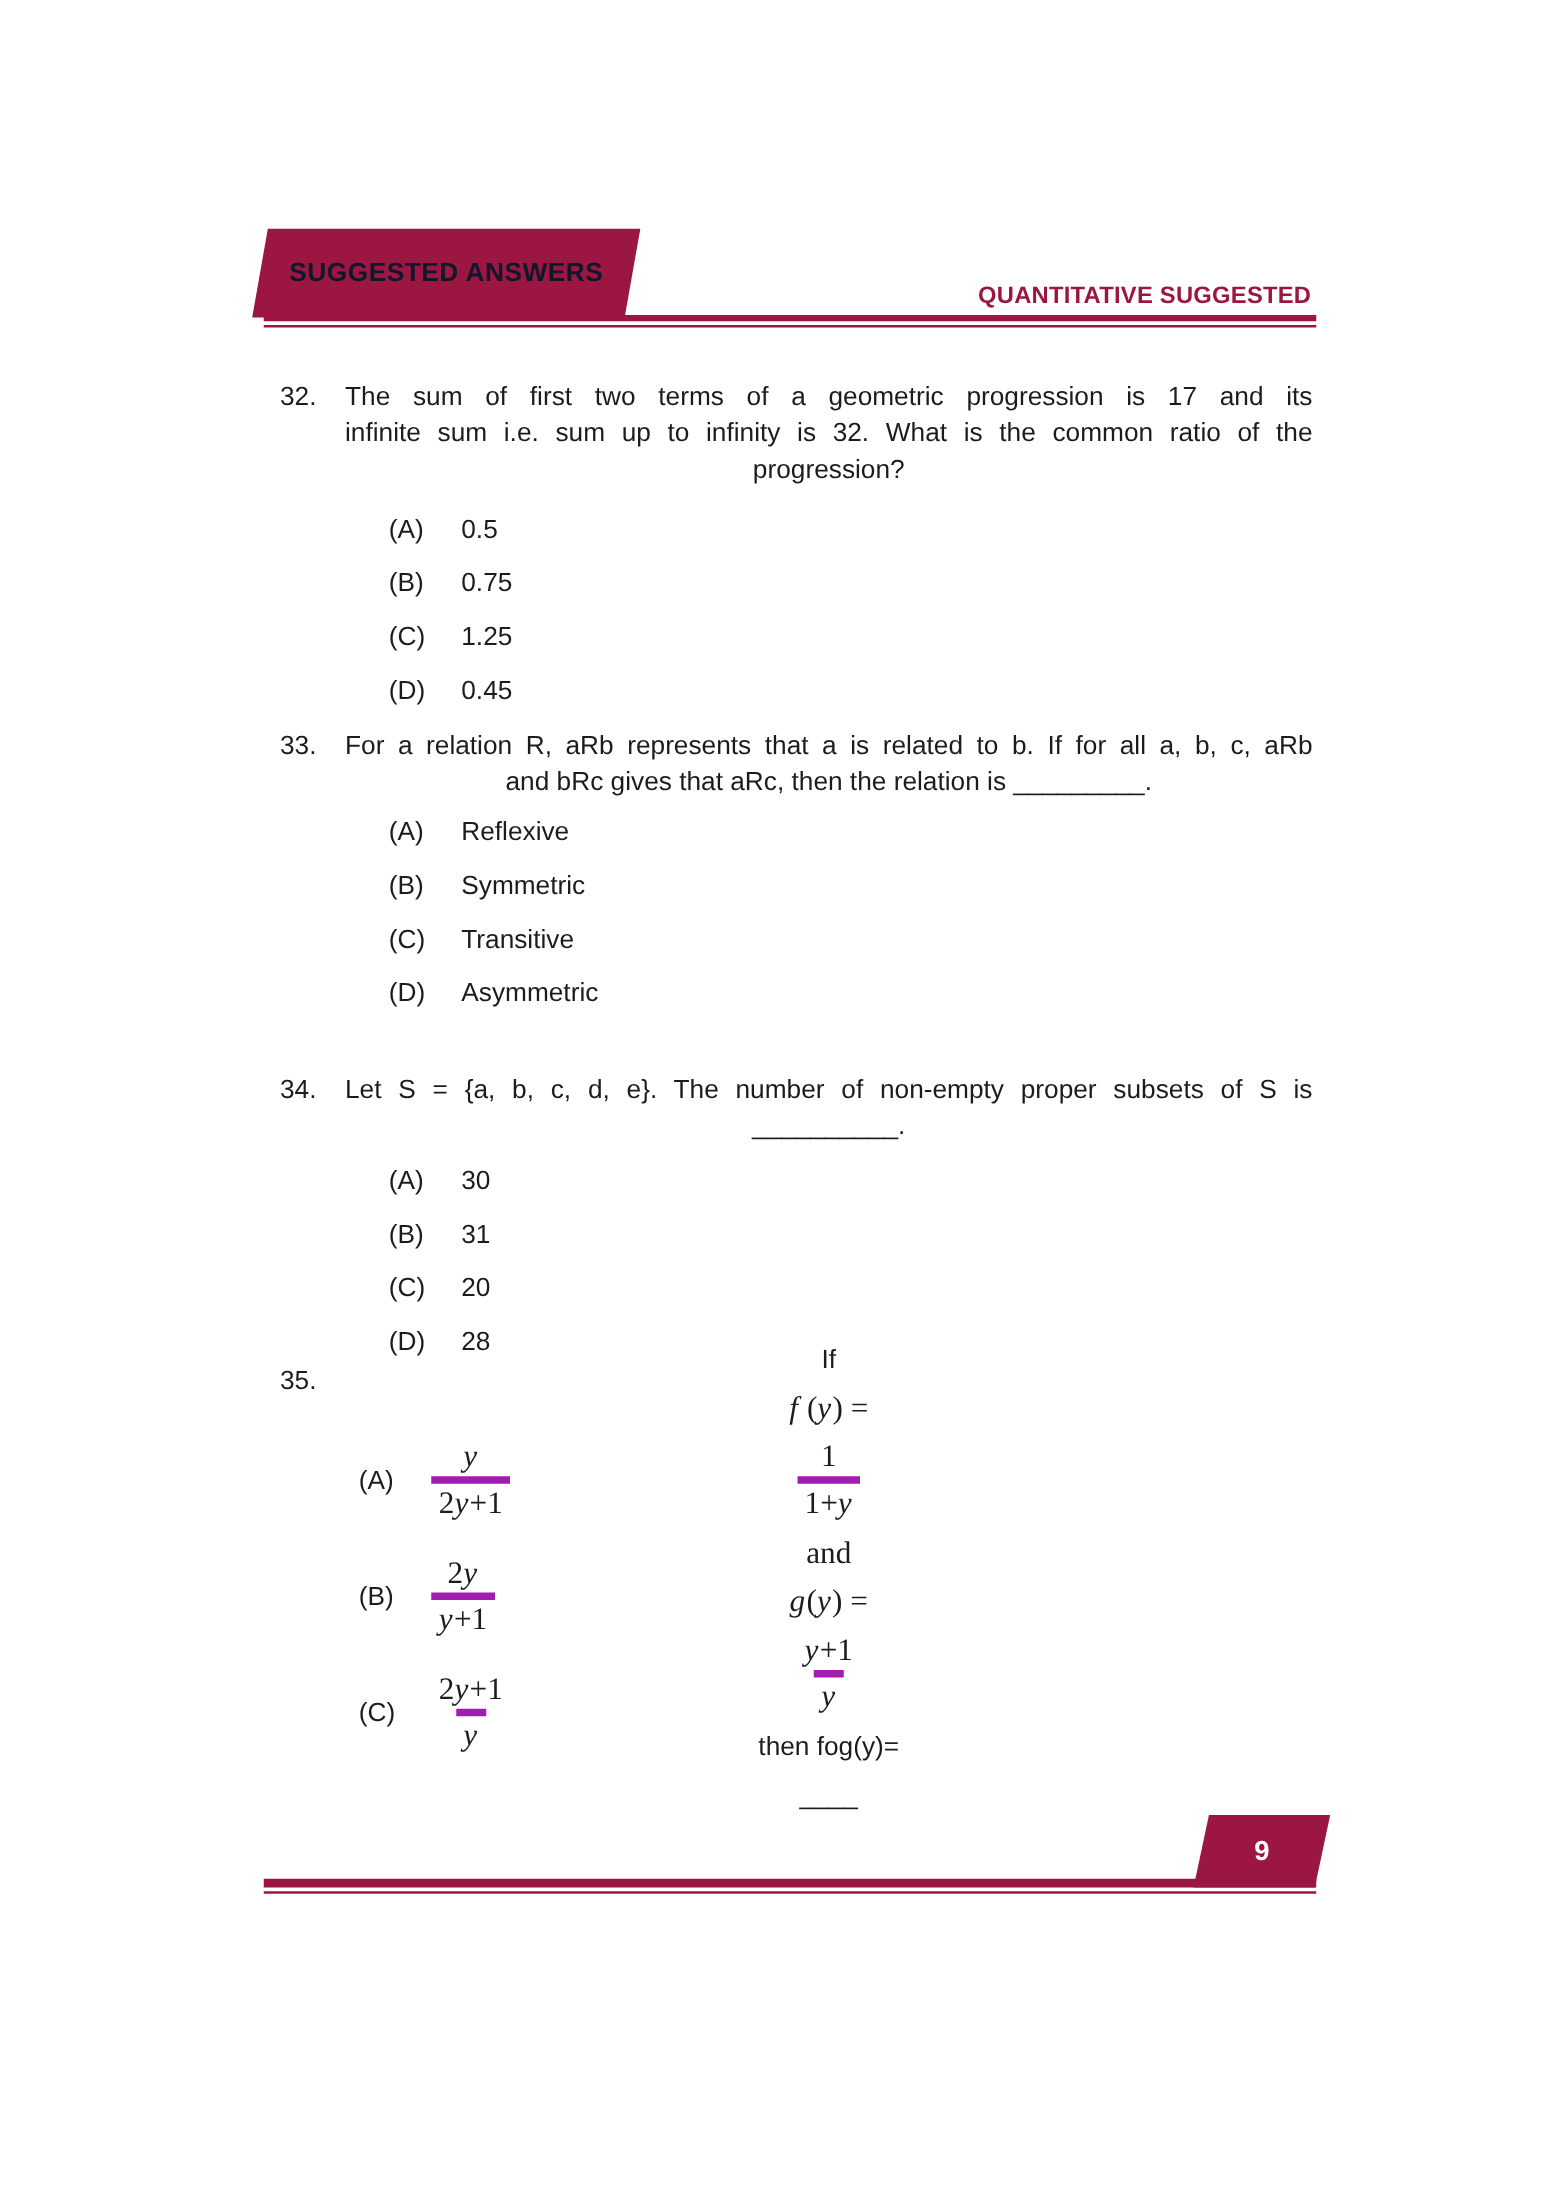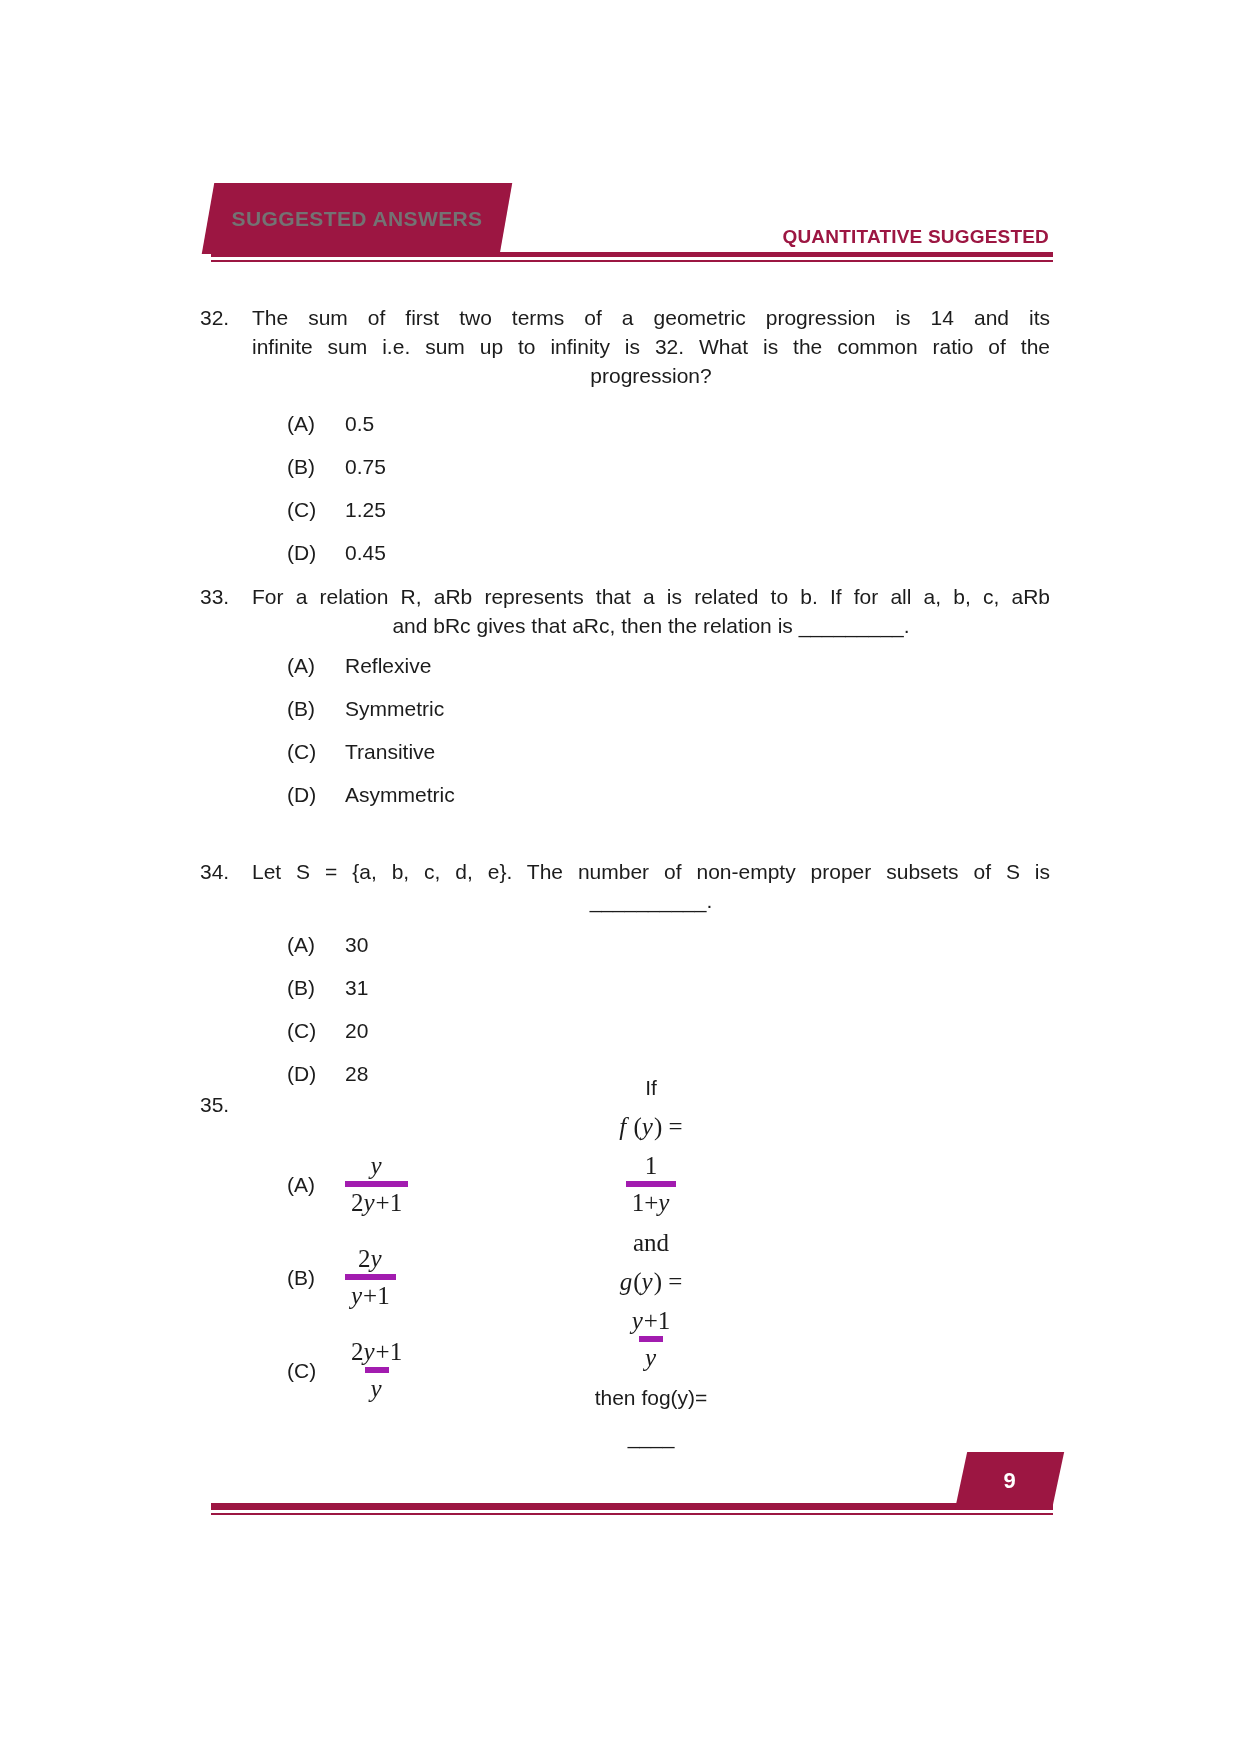--- a/index.html
+++ b/index.html
@@ -6,33 +6,33 @@
   .page {
     position:relative; width:1241px; height:1754px; background:#fff;
     font-family:"Liberation Sans", sans-serif; color:#1c1c1c; overflow:hidden;
   }
 
   
   .banner { position:absolute; left:208px; top:183px; width:298px; height:71px; z-index:3; }
   .banner-bg { position:absolute; top:0; left:0; right:0; bottom:0; background:#9c1642; transform:skewX(-10deg); }
   .banner-title {
     position:relative; z-index:1; height:100%; display:flex; align-items:center; justify-content:center;
-    color:#737373; font-weight:bold; font-size:21px; letter-spacing:0.4px;
+    color:#0f172a; font-weight:bold; font-size:21px; letter-spacing:0.4px;
   }
   .section-title {
     position:absolute; top:226px; right:192px; z-index:2;
     color:#9c1642; font-weight:bold; font-size:19px; letter-spacing:0.2px;
   }
   .hrule { position:absolute; left:211px; width:842px; background:#9c1642; z-index:1; }
   .hrule.h-thick { top:252px; height:5px; }
   .hrule.h-thin  { top:260px; height:2px; }
 
   
   .qsec { position:absolute; left:200px; width:850px; }
-  .qrow { display:flex; }
+  .qrow { display:flex;margin-left:24px; }
   .qnum { width:52px; flex:none; font-size:21px; line-height:29px; }
   .qbody { flex:1; font-size:21px; line-height:29px; min-width:0; }
   .qline { text-align:center; }
   .qline.stretch { text-align:justify; text-align-last:justify; }
   .options { }
   .option { display:flex; line-height:26px; margin-bottom:17px; font-size:21px; }
   .olabel { flex:none; width:58px; margin-left:35px; }
   .ovalue { flex:none; }
 
   
@@ -70,21 +70,21 @@
   <div class="banner">
     <div class="banner-bg"></div>
     <div class="banner-title">SUGGESTED ANSWERS</div>
   </div>
   <div class="section-title">QUANTITATIVE SUGGESTED</div>
 
   <section class="qsec" style="top:303px">
     <div class="qrow">
       <div class="qnum">32.</div>
       <div class="qbody">
-        <div class="qline stretch">The sum of first two terms of a geometric progression is 14 and its</div>
+        <div class="qline stretch">The sum of first two terms of a geometric progression is 17 and its</div>
         <div class="qline stretch">infinite sum i.e. sum up to infinity is 32. What is the common ratio of the</div>
         <div class="qline">progression?</div>
         <div class="options" style="margin-top:21px">
           <div class="option">
             <span class="olabel">(A)</span>
             <span class="ovalue">0.5</span>
           </div>
           <div class="option">
             <span class="olabel">(B)</span>
             <span class="ovalue">0.75</span>

